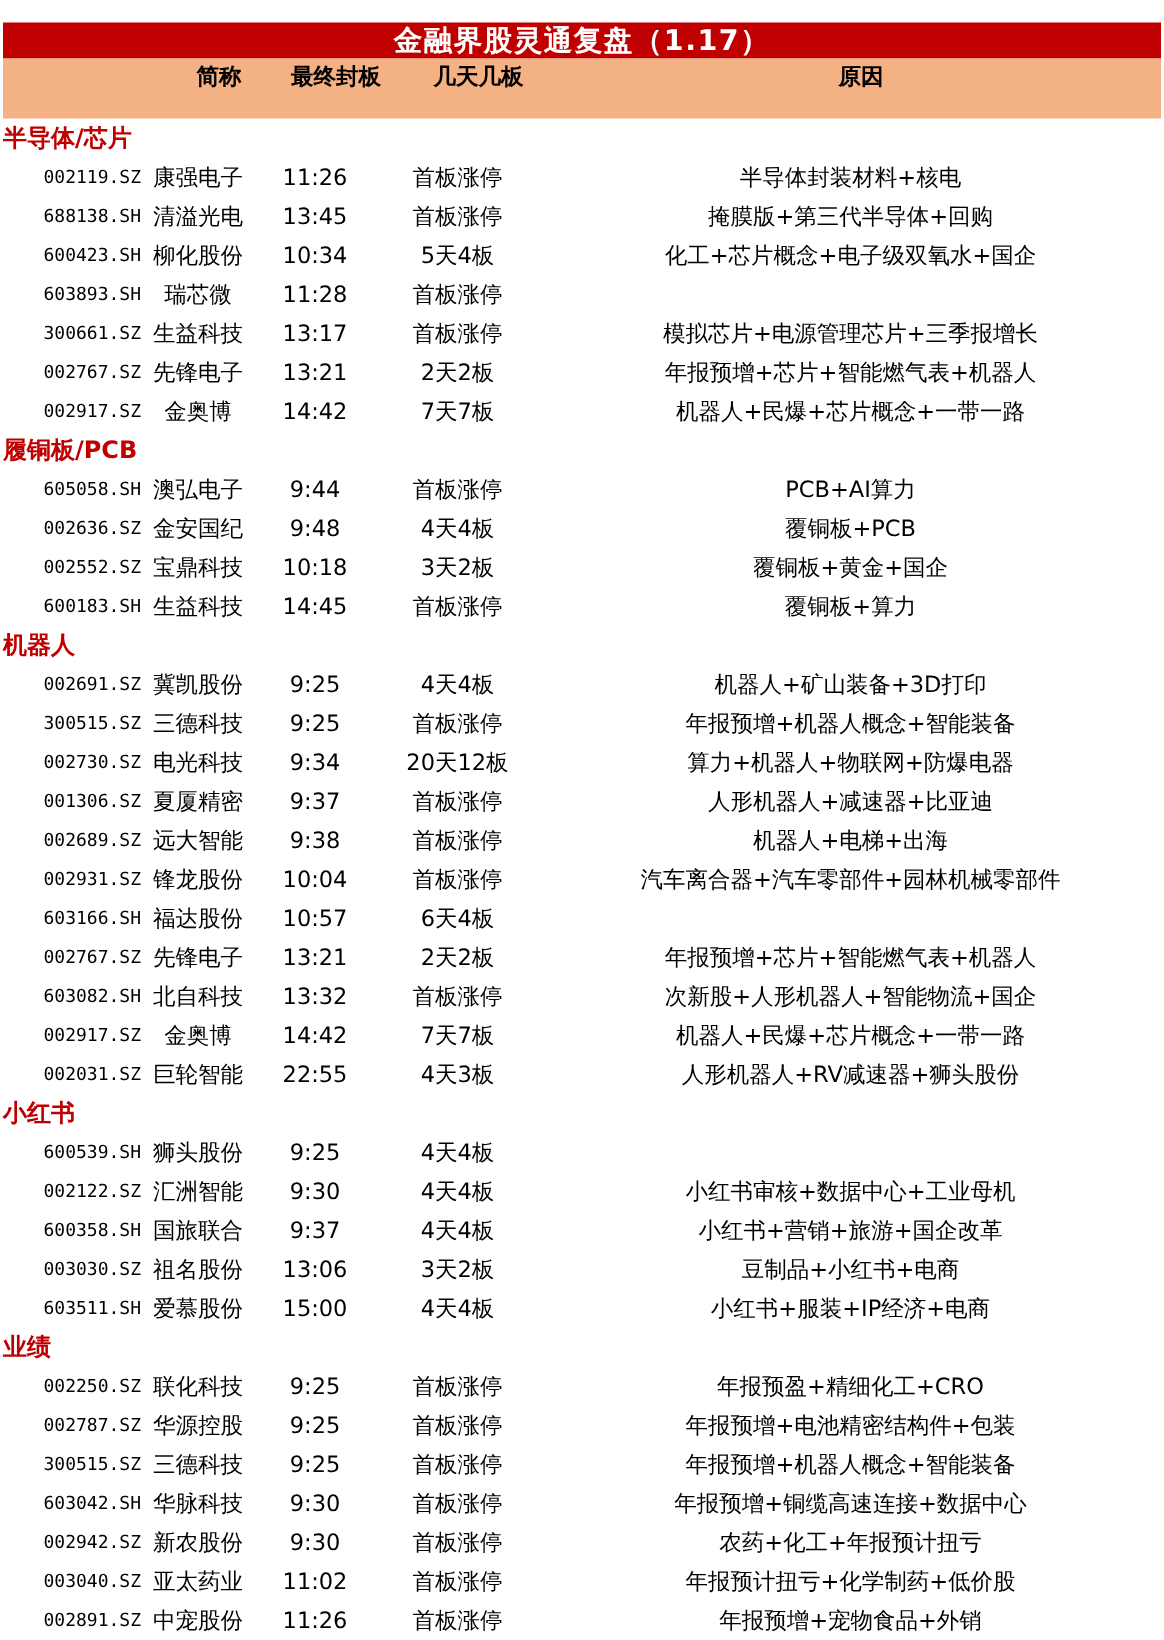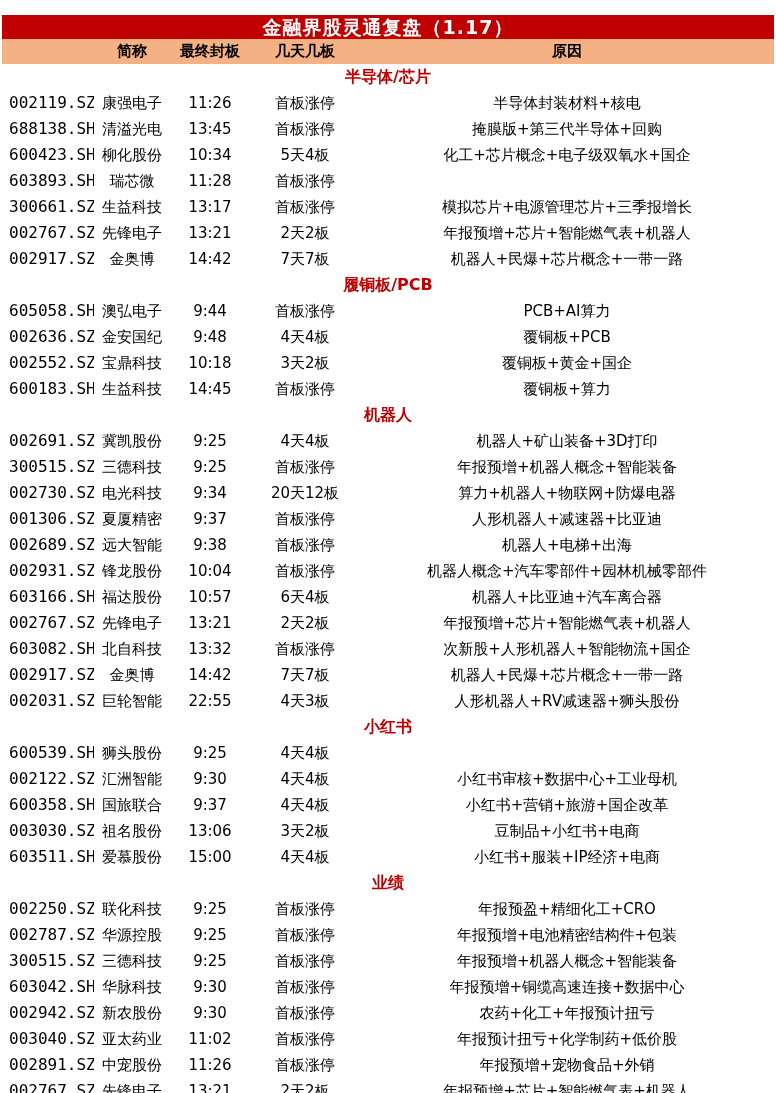--- a/index.html
+++ b/index.html
@@ -23,50 +23,50 @@
     line-height: 24px;
     background: var(--red, #C00000);
     color: #ffffff;
     font-weight: bold;
     font-size: 19px;
     text-align: center;
     letter-spacing: 1px;
     margin-top: 12px;
   }
   .col-header {
-    height: 25px;
+    height: 40px;
     background: var(--salmon, #F4B183);
     display: grid;
     grid-template-columns: 92px 76px 80px 110px 1fr;
     font-weight: bold;
     font-size: 15px;
     line-height: 25px;
+    padding-left: 14px;
   }
   .col-header .cell { text-align: center; white-space: nowrap; }
   .section-row {
     height: 26px;
     line-height: 26px;
-    text-align: center;
     color: var(--red, #C00000);
     font-weight: bold;
     font-size: 16px;
   }
   .data-row {
     height: 26px;
     line-height: 26px;
     display: grid;
     grid-template-columns: 92px 76px 80px 110px 1fr;
     font-size: 15px;
   }
   .data-row .cell { text-align: center; white-space: nowrap; overflow: hidden; }
   .data-row .cell.code {
     text-align: right;
     padding-left: 7px;
     font-family: "DejaVu Sans Mono", "Liberation Mono", monospace;
-    font-size: 16px;
+    font-size: 12px;
   }
 </style>
 </head>
 <body>
 
 <div class="page">
   <div class="title-bar">金融界股灵通复盘（1.17）</div>
 
   <div class="col-header">
     <div class="cell code"></div>
@@ -208,29 +208,28 @@
     <div class="cell">9:38</div>
     <div class="cell">首板涨停</div>
     <div class="cell">机器人+电梯+出海</div>
   </div>
 
   <div class="data-row">
     <div class="cell code">002931.SZ</div>
     <div class="cell">锋龙股份</div>
     <div class="cell">10:04</div>
     <div class="cell">首板涨停</div>
-    <div class="cell">机器人概念+汽车零部件+园林机械零部件</div>
+    <div class="cell">汽车离合器+汽车零部件+园林机械零部件</div>
   </div>
 
   <div class="data-row">
     <div class="cell code">603166.SH</div>
     <div class="cell">福达股份</div>
     <div class="cell">10:57</div>
     <div class="cell">6天4板</div>
-    <div class="cell">机器人+比亚迪+汽车离合器</div>
   </div>
 
   <div class="data-row">
     <div class="cell code">002767.SZ</div>
     <div class="cell">先锋电子</div>
     <div class="cell">13:21</div>
     <div class="cell">2天2板</div>
     <div class="cell">年报预增+芯片+智能燃气表+机器人</div>
   </div>
 

